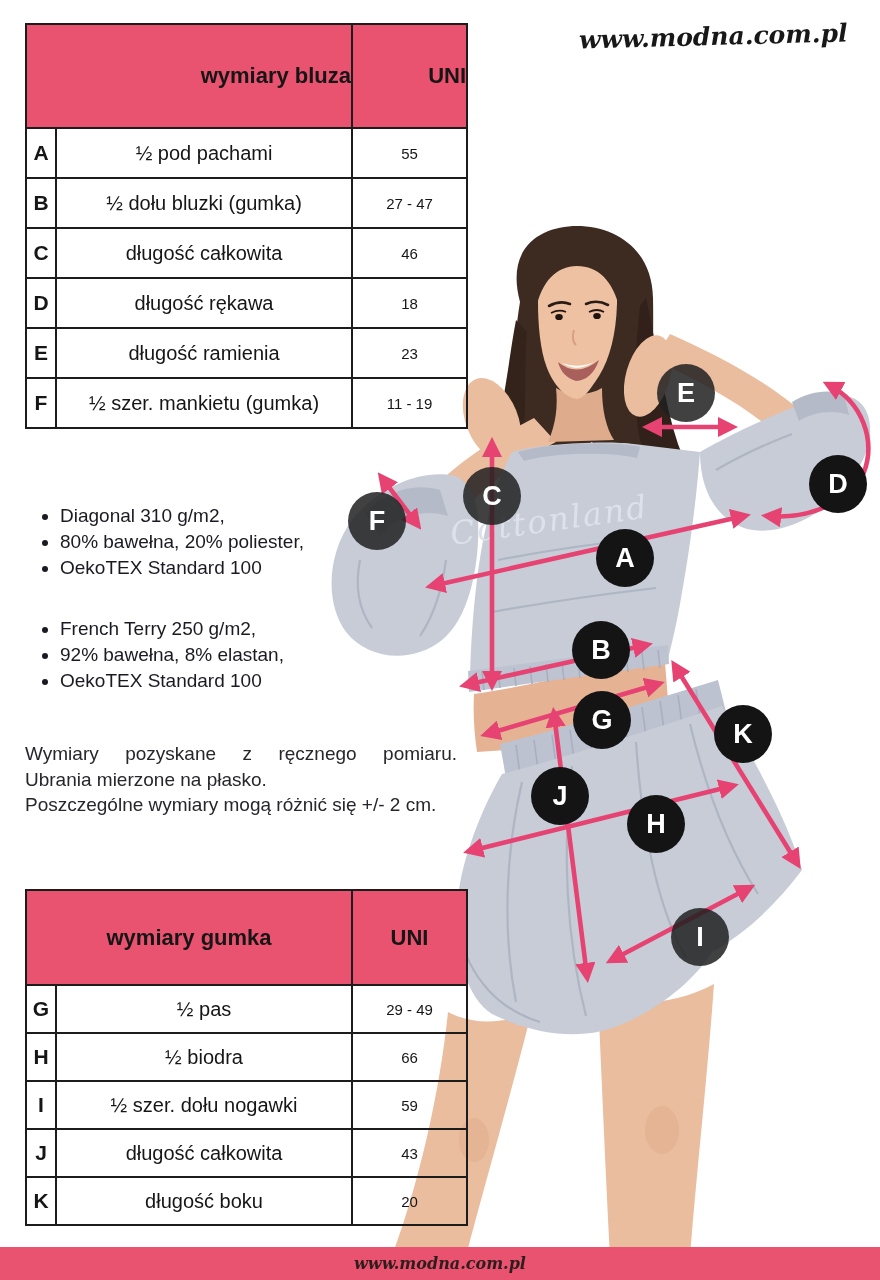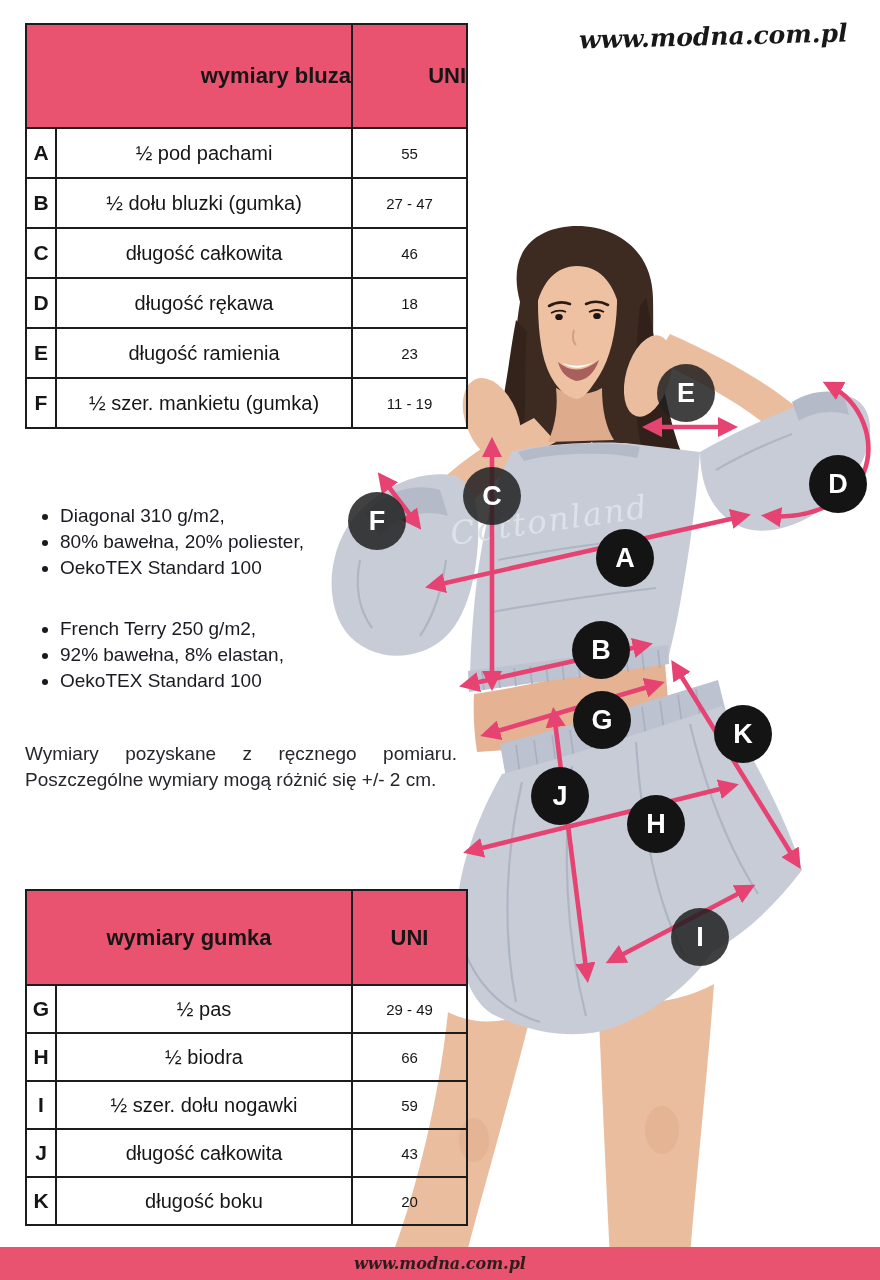--- a/index.html
+++ b/index.html
@@ -285,20 +285,21 @@
   <li>OekoTEX Standard 100</li>
 </ul>
 <ul class="fabric" id="fabric-2">
   <li>French Terry 250 g/m2,</li>
   <li>92% bawełna, 8% elastan,</li>
   <li>OekoTEX Standard 100</li>
 </ul>
 
 <div id="note">
   <div class="justify">Wymiary pozyskane z ręcznego pomiaru.</div>
+  <div>Ubrania mierzone na płasko.</div>
   <div>Poszczególne wymiary mogą różnić się +/- 2 cm.</div>
 </div>
 
 <table class="size" id="table-szorty">
   <colgroup>
       <col class="c-letter">
       <col class="c-label">
       <col class="c-value">
     </colgroup>
   <tbody>

